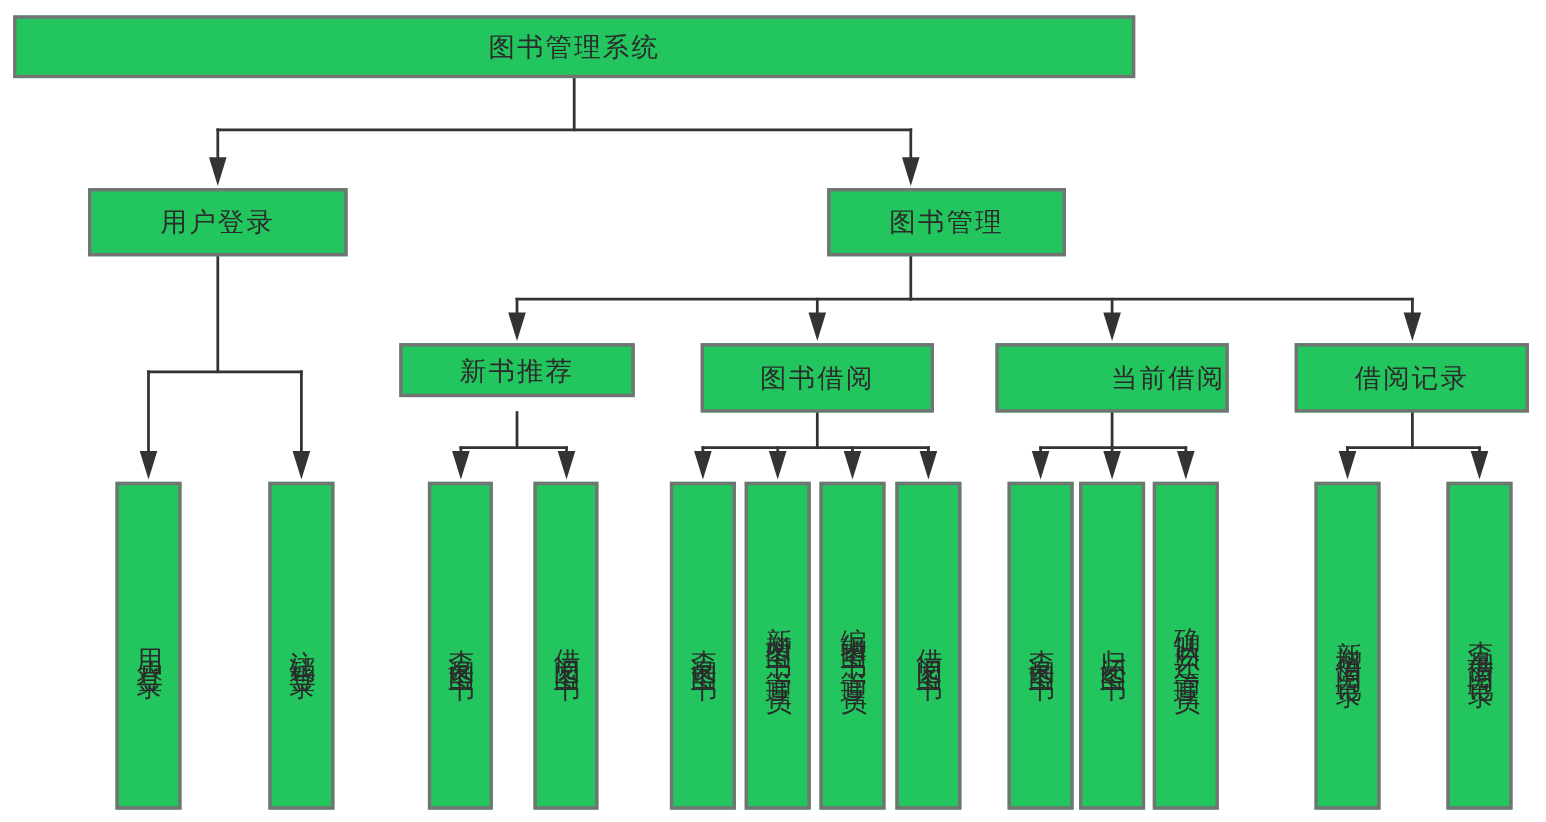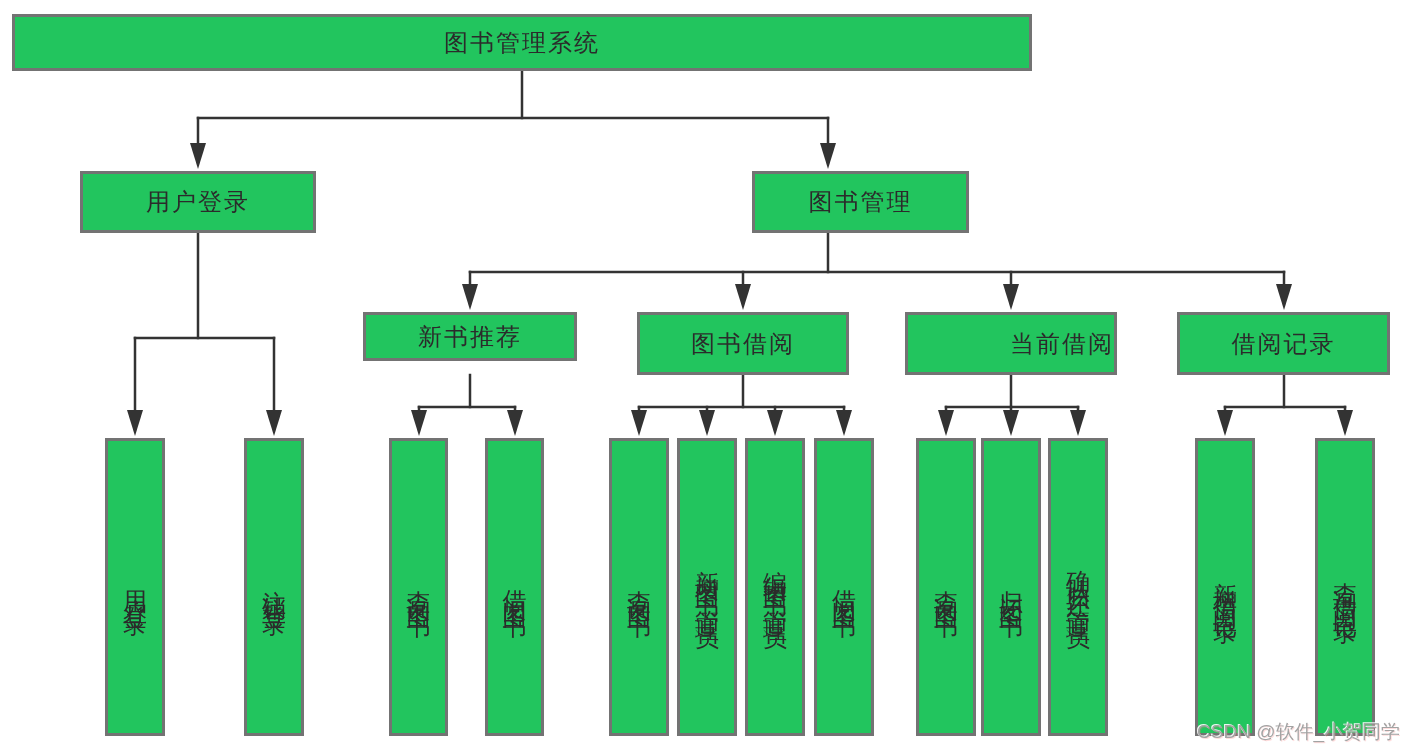--- a/index.html
+++ b/index.html
@@ -187,15 +187,14 @@
     <span class="lbl">确认归还（管理员）</span>
   </div>
 
   <div class="node vertical" style="left:1195px; top:438px; width:60px; height:298px;">
     <span class="lbl">新增借阅记录</span>
   </div>
   <div class="node vertical" style="left:1315px; top:438px; width:60px; height:298px;">
     <span class="lbl">查询借阅记录</span>
   </div>
 
-  <div class="watermark">CSDN @软件_小贺同学</div>
 
 </div>
 
 </body></html>

